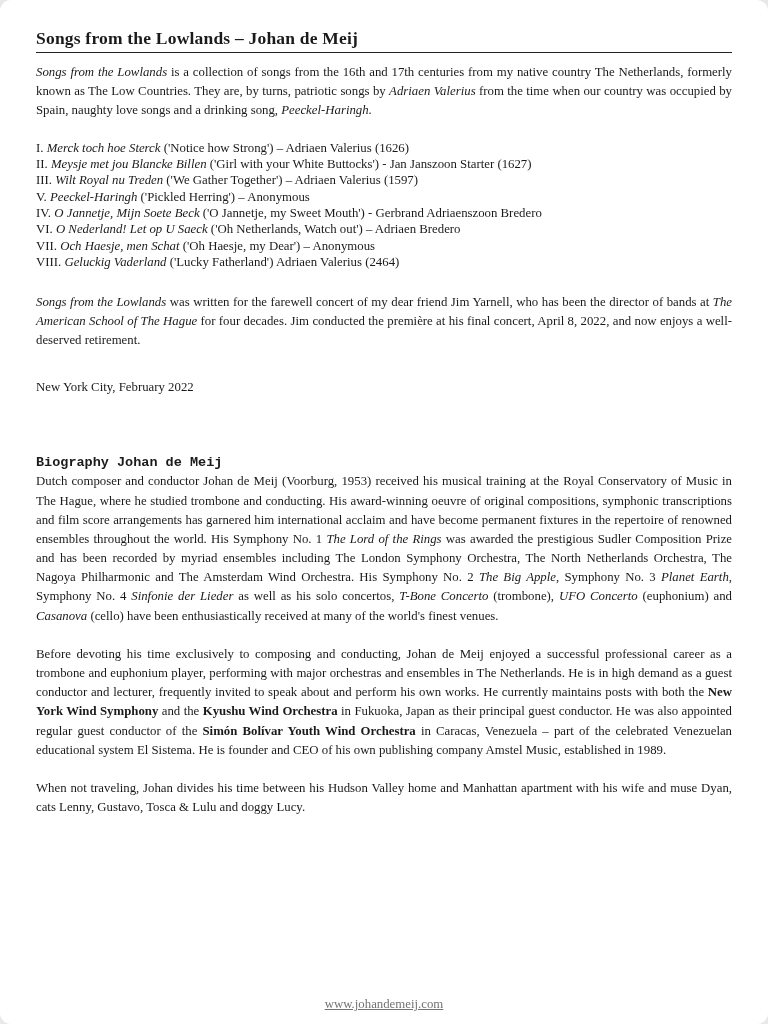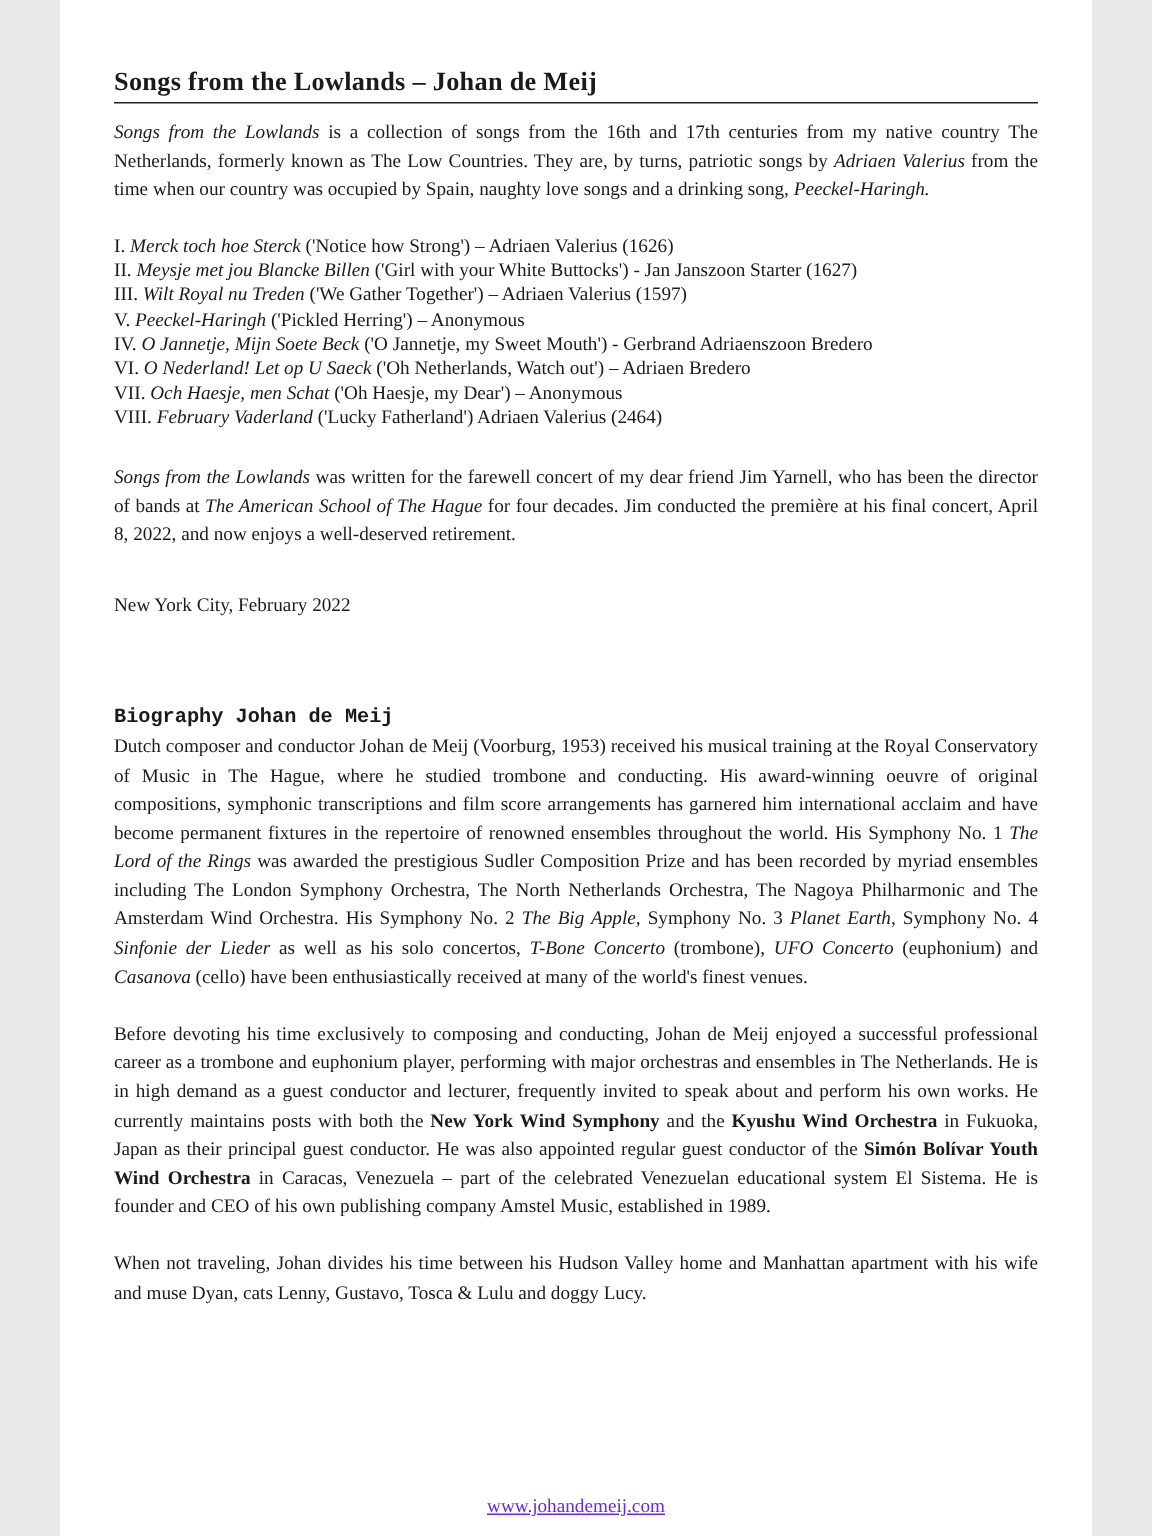--- a/index.html
+++ b/index.html
@@ -2,29 +2,30 @@
 <html><head>
 <meta charset="utf-8">
 <style>
   html, body {
     margin: 0;
     padding: 0;
     background: #e8e8e8;
   }
   .page {
     position: relative;
-    width: 688px;
+    width: 768px;
     height: 1024px;
     margin: 0 auto;
     background: #ffffff;
     font-family: "Liberation Serif", "DejaVu Serif", serif;
     color: #1a1a1a;
     box-sizing: border-box;
-    padding: 44px 36px 0 36px;
+    padding: 28px 36px 0 36px;
     overflow: hidden;
+    border-radius: 11px;
   }
   .it { font-style: italic; }
   .bd { font-weight: bold; }
 
   .doc-title {
     font-size: 17.5px;
     font-weight: bold;
     letter-spacing: 0.2px;
     margin: 0;
     padding-bottom: 3px;
@@ -66,21 +67,21 @@
   }
   .footer {
     position: absolute;
     left: 0;
     right: 0;
     bottom: 12px;
     text-align: center;
     font-size: 12.8px;
   }
   .footer a {
-    color: #6d28d9;
+    color: #737373;
     text-decoration: underline;
     cursor: pointer;
   }
 </style>
 </head>
 <body>
 
 <div class="page">
 
   <h1 class="doc-title">Songs from the Lowlands – Johan de Meij</h1>
@@ -90,21 +91,21 @@
   <p class="para"><span class="it">Songs from the Lowlands</span><span> is a collection of songs from the 16th and 17th centuries from my native country The Netherlands, formerly known as The Low Countries. They are, by turns, patriotic songs by </span><span class="it">Adriaen Valerius</span><span> from the time when our country was occupied by Spain, naughty love songs and a drinking song, </span><span class="it">Peeckel-Haringh.</span></p>
 
   <div class="movements">
       <div class="movement-line"><span>I. </span><span class="it">Merck toch hoe Sterck</span><span> ('Notice how Strong') – Adriaen Valerius (1626)</span></div>
       <div class="movement-line"><span>II. </span><span class="it">Meysje met jou Blancke Billen</span><span> ('Girl with your White Buttocks') - Jan Janszoon Starter (1627)</span></div>
       <div class="movement-line"><span>III. </span><span class="it">Wilt Royal nu Treden</span><span> ('We Gather Together') – Adriaen Valerius (1597)</span></div>
       <div class="movement-line"><span>V. </span><span class="it">Peeckel-Haringh</span><span> ('Pickled Herring') – Anonymous</span></div>
       <div class="movement-line"><span>IV. </span><span class="it">O Jannetje, Mijn Soete Beck</span><span> ('O Jannetje, my Sweet Mouth') - Gerbrand Adriaenszoon Bredero</span></div>
       <div class="movement-line"><span>VI. </span><span class="it">O Nederland! Let op U Saeck</span><span> ('Oh Netherlands, Watch out') – Adriaen Bredero</span></div>
       <div class="movement-line"><span>VII. </span><span class="it">Och Haesje, men Schat</span><span> ('Oh Haesje, my Dear') – Anonymous</span></div>
-      <div class="movement-line"><span>VIII. </span><span class="it">February Vaderland</span><span> ('Lucky Fatherland') Adriaen Valerius (2464)</span></div>
+      <div class="movement-line"><span>VIII. </span><span class="it">Geluckig Vaderland</span><span> ('Lucky Fatherland') Adriaen Valerius (2464)</span></div>
     </div>
 
   <p class="para"><span class="it">Songs from the Lowlands</span><span> was written for the farewell concert of my dear friend Jim Yarnell, who has been the director of bands at </span><span class="it">The American School of The Hague</span><span> for four decades. Jim conducted the première at his final concert, April 8, 2022, and now enjoys a well-deserved retirement.</span></p>
 
   <div class="signature">
     <div>New York City, February 2022</div>
   </div>
 
   <h2 class="bio-heading">Biography Johan de Meij</h2>
 

